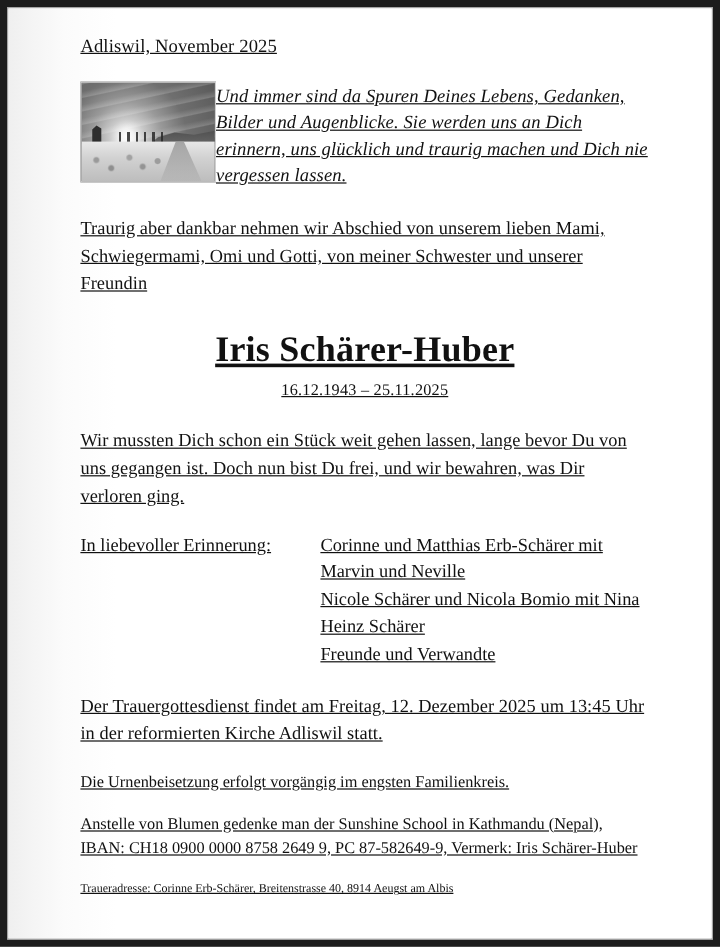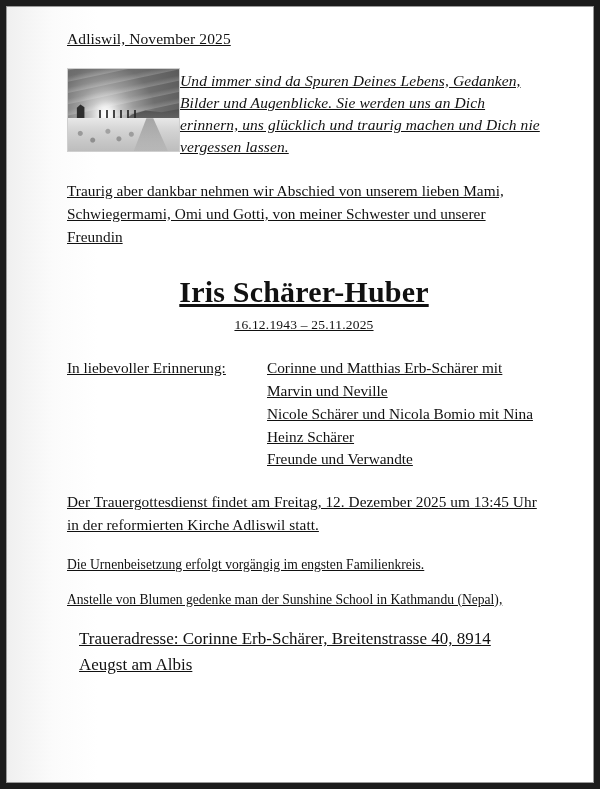--- a/index.html
+++ b/index.html
@@ -191,23 +191,23 @@
 
   p.small-text {
     font-size: 13.6px;
     line-height: 1.5;
     margin: 0 0 14px 0;
   }
 
   .donation { margin-bottom: 16px; }
 
   .contact-address {
-    font-size: 17px;
-    line-height: 1.5;
-    margin: 8px 0 0 12px;
+    font-size: 10px;
+    line-height: 1.5;
+    margin: 8px 0 0 0;
   }
 </style>
 </head>
 <body>
 
 <div class="frame">
   <div class="frame-inner">
     <div class="page"></div>
 
     <div class="content">
@@ -227,37 +227,39 @@
         </div>
         <div class="quote">Und immer sind da Spuren Deines Lebens, Gedanken, Bilder und Augenblicke. Sie werden uns an Dich erinnern, uns glücklich und traurig machen und Dich nie vergessen lassen.</div>
       </div>
 
       <p class="body-text">Traurig aber dankbar nehmen wir Abschied von unserem lieben Mami, Schwiegermami, Omi und Gotti, von meiner Schwester und unserer Freundin</p>
 
       <div class="deceased-name">Iris Schärer-Huber</div>
 
       <div class="deceased-dates">16.12.1943 – 25.11.2025</div>
 
+      <p class="body-text">Wir mussten Dich schon ein Stück weit gehen lassen, lange bevor Du von uns gegangen ist. Doch nun bist Du frei, und wir bewahren, was Dir verloren ging.</p>
 
       <div class="survivors">
         <div class="survivors-label">In liebevoller Erinnerung:</div>
         <div class="survivors-list">
           <div>Corinne und Matthias Erb-Schärer mit</div>
           <div>Marvin und Neville</div>
           <div>Nicole Schärer und Nicola Bomio mit Nina</div>
           <div>Heinz Schärer</div>
           <div>Freunde und Verwandte</div>
         </div>
       </div>
 
       <p class="body-text">Der Trauergottesdienst findet am Freitag, 12. Dezember 2025 um 13:45 Uhr in der reformierten Kirche Adliswil statt.</p>
 
       <p class="small-text">Die Urnenbeisetzung erfolgt vorgängig im engsten Familienkreis.</p>
 
       <div class="donation">
         <p class="small-text" style="margin-bottom:0;">Anstelle von Blumen gedenke man der Sunshine School in Kathmandu (Nepal),</p>
+        <p class="small-text" style="margin-bottom:0;">IBAN: CH18 0900 0000 8758 2649 9, PC 87-582649-9, Vermerk: Iris Schärer-Huber</p>
       </div>
 
       <p class="contact-address">Traueradresse: Corinne Erb-Schärer, Breitenstrasse 40, 8914 Aeugst am Albis</p>
 
     </div>
   </div>
 </div>
 
 </body></html>

